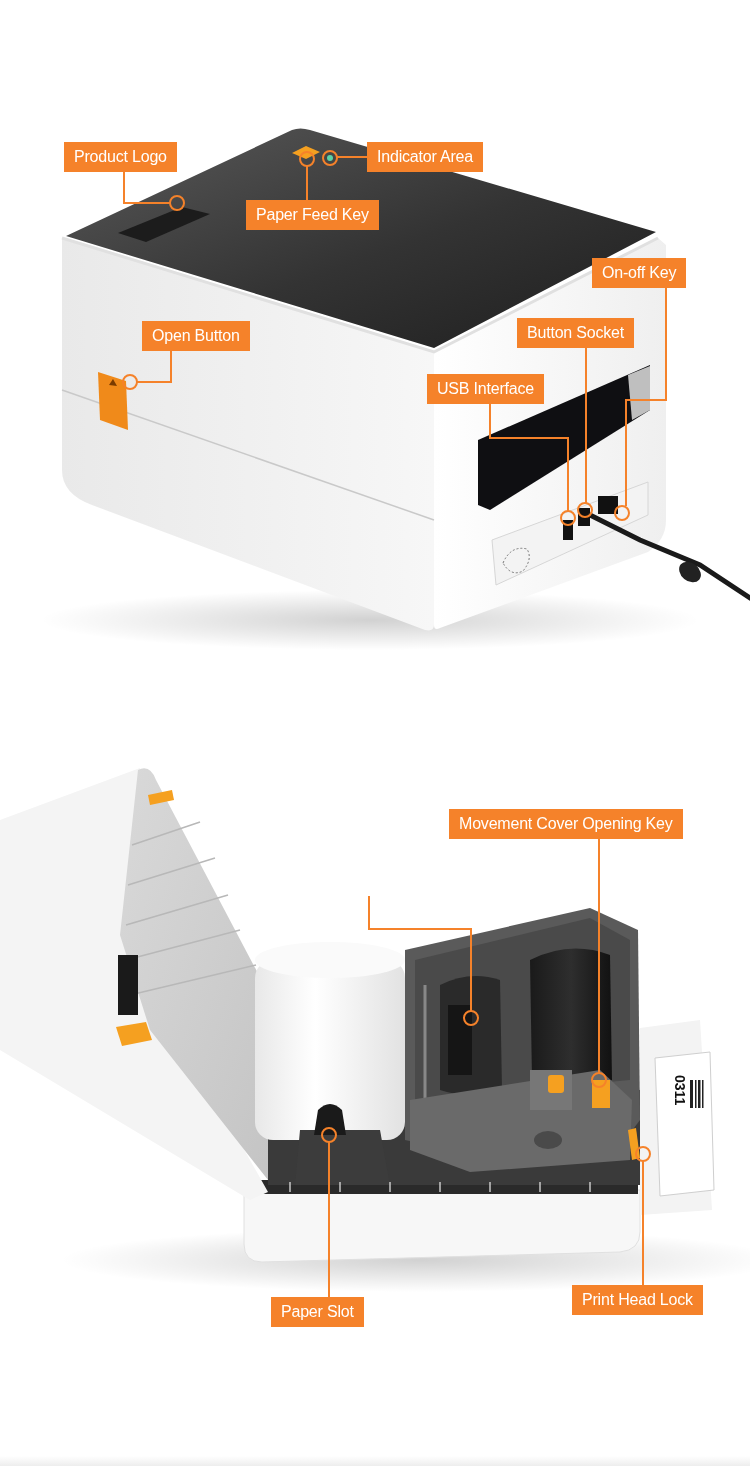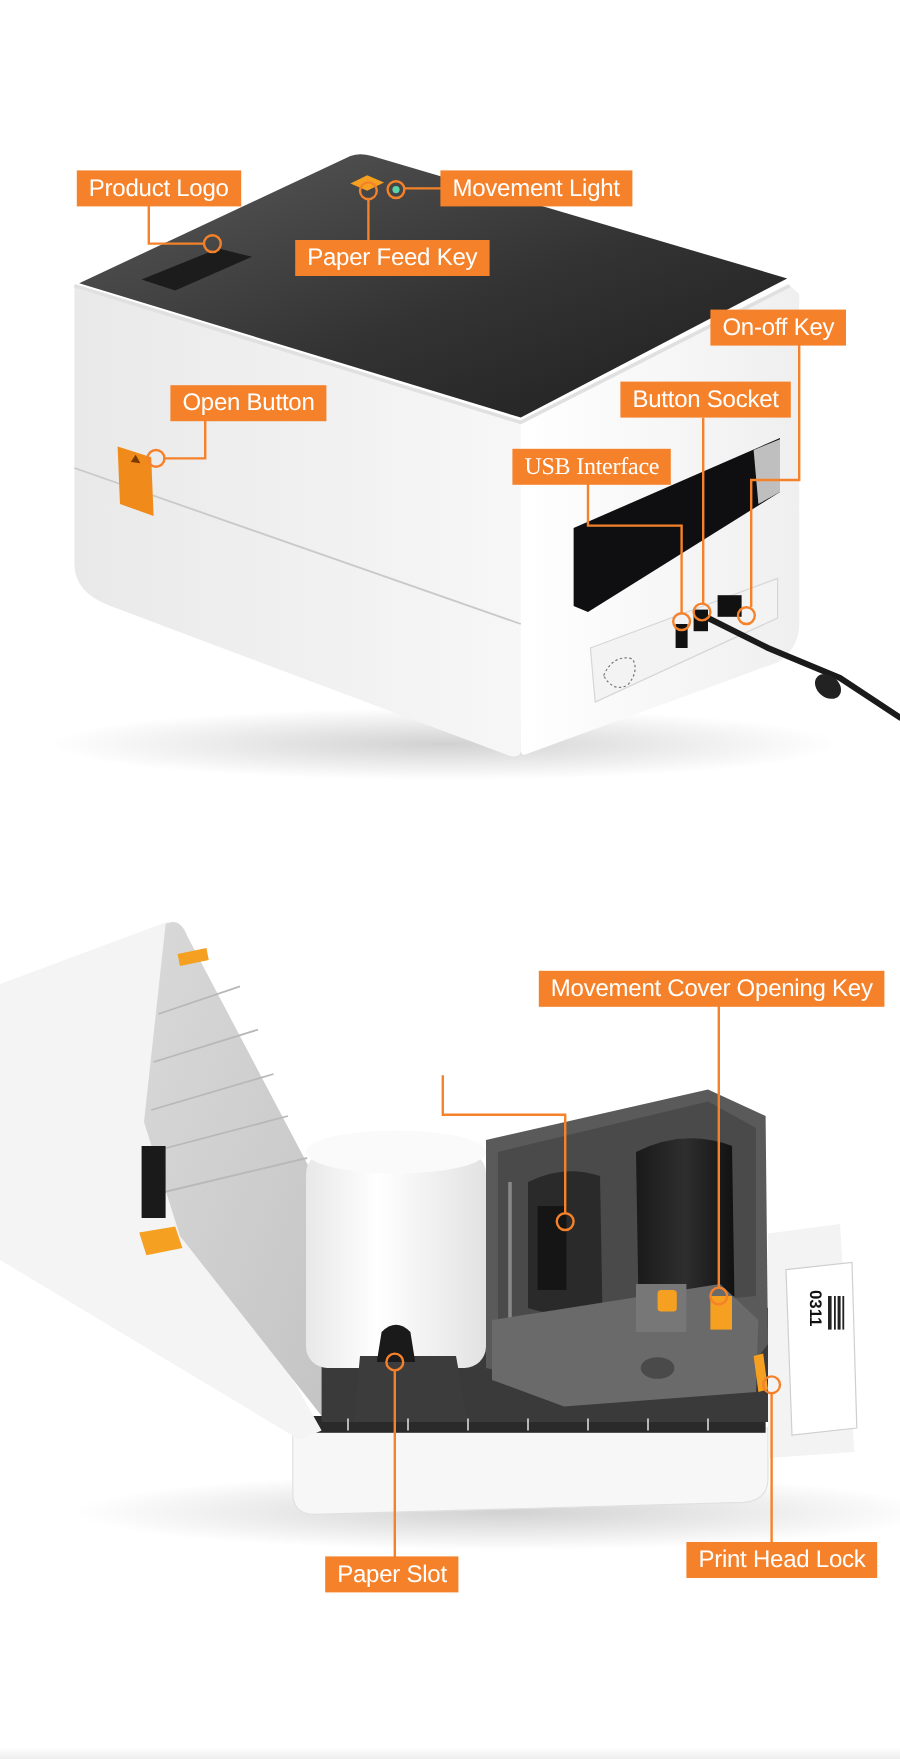--- a/index.html
+++ b/index.html
@@ -4,21 +4,21 @@
   <style>
     html, body { margin: 0; padding: 0; background: #ffffff; }
     body { width: 750px; height: 1466px; position: relative; overflow: hidden; font-family: "Liberation Sans", sans-serif; }
     .stage { position: absolute; left: 0; top: 0; width: 750px; height: 1466px; }
     .art { position: absolute; left: 0; top: 0; }
     .callout {
       position: absolute;
       background: #f5822a;
       color: #ffffff;
       font-family: "Liberation Sans", sans-serif;
-      font-size: 20px;
+      font-size: 16px;
       line-height: 30px;
       height: 30px;
       padding: 0 10px;
       white-space: nowrap;
       letter-spacing: -0.2px;
       box-sizing: border-box;
     }
     .bottom-fade { position: absolute; left: 0; top: 1456px; width: 750px; height: 10px; background: linear-gradient(#ffffff, #ededed); }
   </style>
 </head>
@@ -191,25 +191,25 @@
 
       <line x1="329" y1="1142" x2="329" y2="1298"></line>
       <circle cx="329" cy="1135" r="7"></circle>
 
       <line x1="643" y1="1161" x2="643" y2="1287"></line>
       <circle cx="643" cy="1154" r="7"></circle>
     </g>
   </svg>
 
   <div class="callout" style="left:64px; top:142px;">Product Logo</div>
-  <div class="callout" style="left:367px; top:142px;">Movement Light</div>
+  <div class="callout" style="left:367px; top:142px;">Indicator Area</div>
   <div class="callout" style="left:246px; top:200px;">Paper Feed Key</div>
   <div class="callout" style="left:592px; top:258px;">On-off Key</div>
   <div class="callout" style="left:106px; top:321px;margin-left:36px;">Open Button</div>
   <div class="callout" style="left:517px; top:318px;">Button Socket</div>
-  <div class="callout" style="left:427px; top:374px;font-family:Liberation Serif, serif;">USB Interface</div>
+  <div class="callout" style="left:427px; top:374px;">USB Interface</div>
 
   <div class="callout" style="left:449px; top:809px;">Movement Cover Opening Key</div>
   <div class="callout" style="left:271px; top:1297px;">Paper Slot</div>
   <div class="callout" style="left:572px; top:1285px;">Print Head Lock</div>
 
   <div class="bottom-fade"></div>
 </div>
 
 </body></html>

